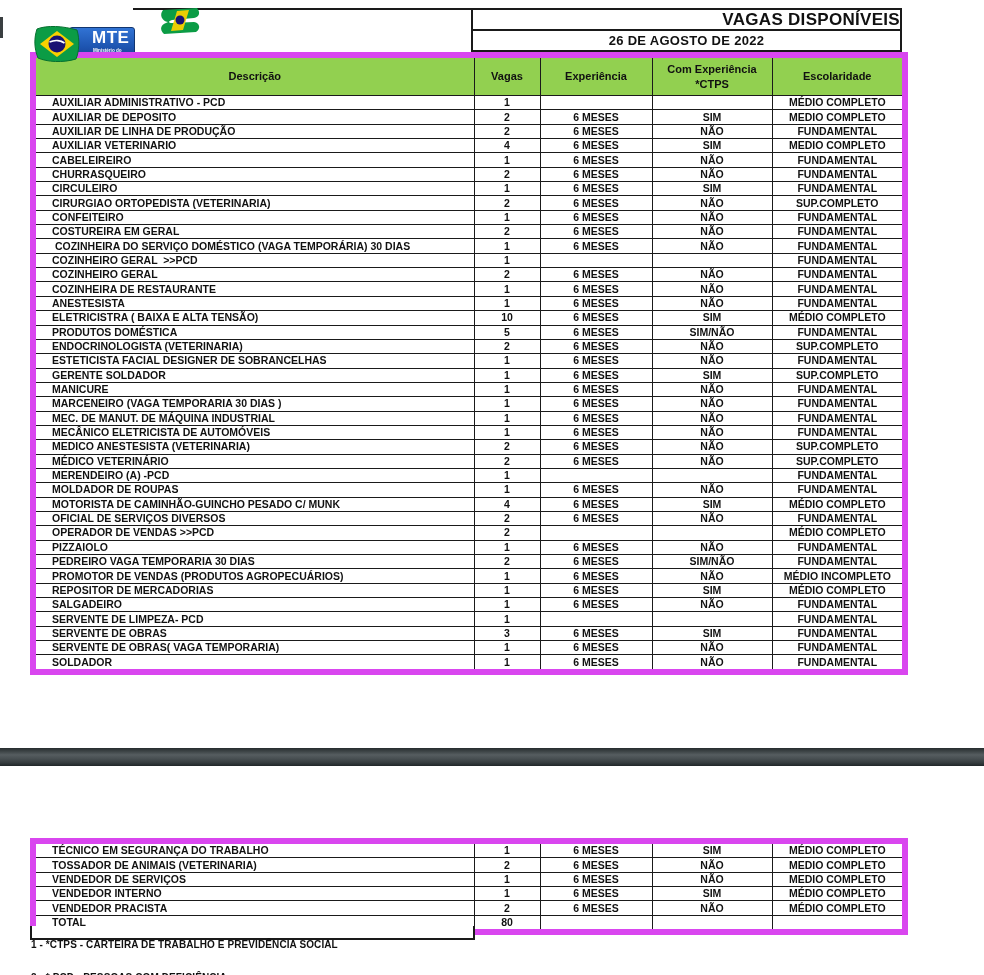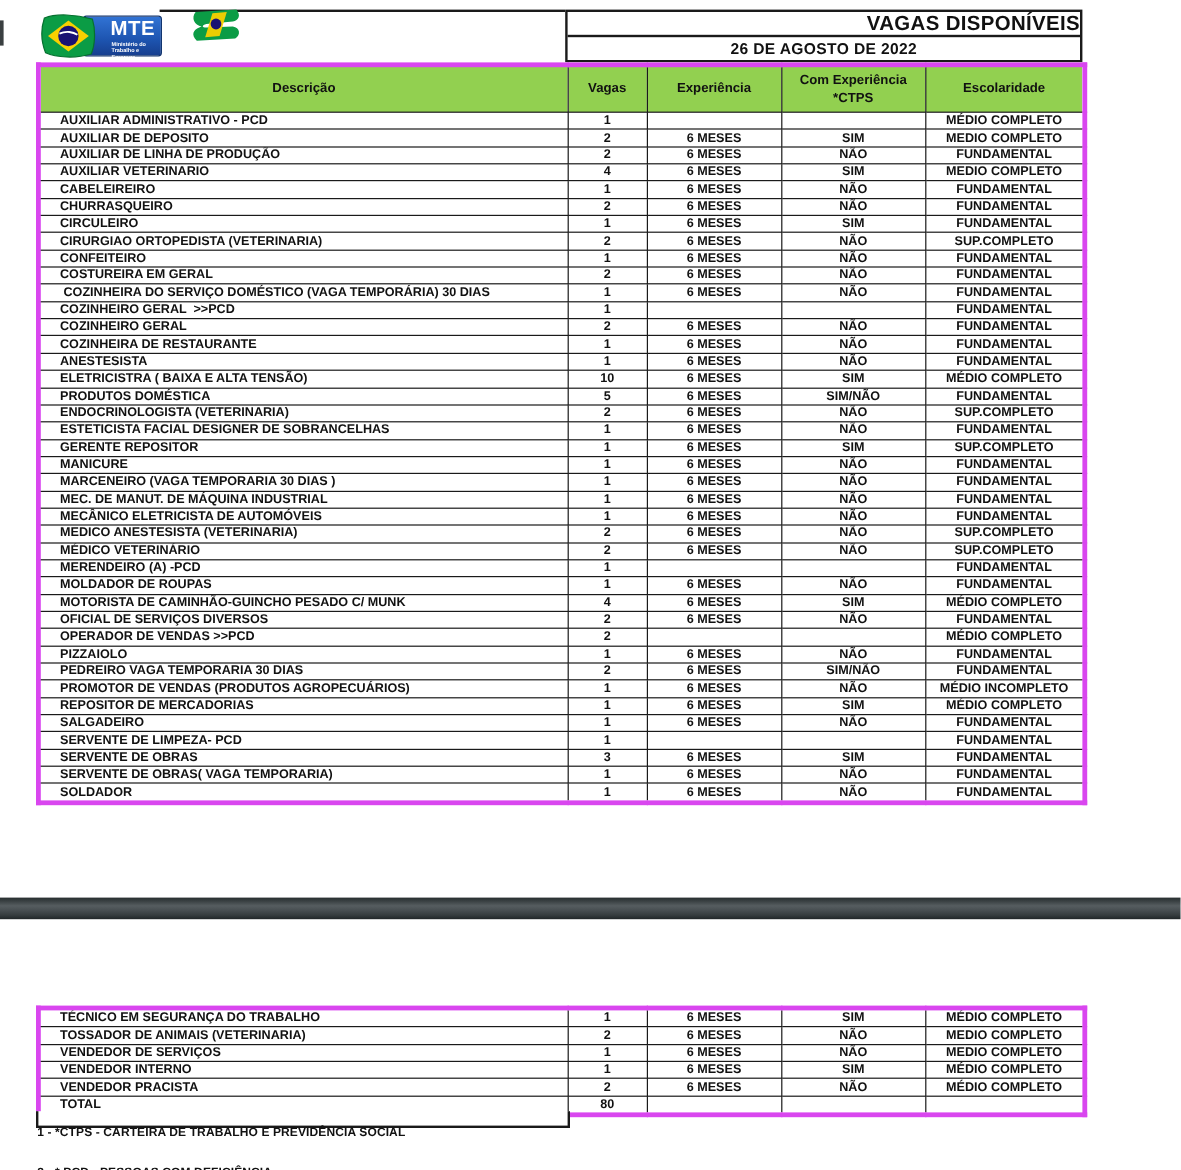--- a/index.html
+++ b/index.html
@@ -6,21 +6,21 @@
   body { font-family:"Liberation Sans", sans-serif; }
   .page { position:relative; width:984px; height:975px; background:#fff; overflow:hidden; color:#111; }
 
   
   .edge-mark { position:absolute; left:0; top:17px; width:3px; height:21px; background:#3a3f41; }
 
   
   .top-rule { position:absolute; left:133px; top:8px; width:338px; height:2px; background:#1a1a1a; }
 
   
-  .mte-logo { position:absolute; left:33px; top:10px; width:106px; height:41px; }
+  .mte-logo { position:absolute; left:33px; top:24px; width:106px; height:41px; }
   .mte-box { position:absolute; left:36px; top:3px; width:66px; height:34px; box-sizing:border-box;
              background:linear-gradient(180deg,#3173d4 0%,#1d54b0 60%,#173f8f 100%);
              border:1px solid #12356f; border-radius:3px; }
   .mte-acronym { position:absolute; left:22px; top:0; color:#fff; font-weight:bold; font-size:17px; line-height:19px; letter-spacing:0.5px; }
   .mte-sub { position:absolute; left:23px; top:20px; color:#fff; font-size:4.6px; line-height:1.15; white-space:pre-line; font-weight:bold; }
   .mte-flag { position:absolute; left:0; top:0; z-index:2; }
 
   .sine-logo { position:absolute; left:144px; top:7px; width:72px; height:47px; text-align:center; }
   .sine-text { font-size:14px; font-weight:bold; color:#241e6e; letter-spacing:2px; line-height:14px; margin-top:12px; }
   .sine-stripe { height:3px; width:46px; margin:1px auto 0 auto;
@@ -28,21 +28,21 @@
 
   
   .title-box { position:absolute; left:471px; top:8px; width:431px; box-sizing:border-box;
                border:2px solid #1a1a1a; background:#fff; }
   .title-row { height:19px; border-bottom:2px solid #1a1a1a; font-weight:bold; font-size:17px;
                line-height:19px; text-align:right; letter-spacing:0.3px; }
   .date-row  { height:19px; font-weight:bold; font-size:13px; line-height:19px; text-align:center; letter-spacing:0.3px; }
 
   
   .jobs-table { position:absolute; left:30px; width:872px; border-collapse:collapse; table-layout:fixed;
-                background:#fff; border:4px solid #d946ef; }
+                background:#fff; border:6px solid #d946ef; }
   .jobs-table.main { top:52px; }
   .jobs-table.bottom { top:838px; }
   .jobs-table th, .jobs-table td { border:1px solid #1a1a1a; padding:0; overflow:hidden; }
   .jobs-table th { background:#92d050; font-size:11px; font-weight:bold; text-align:center;
                    vertical-align:middle; height:37px; white-space:pre-line; line-height:1.3; }
   .jobs-table td { height:13.35px; font-size:10.5px; font-weight:bold; line-height:13px; vertical-align:middle; }
   .jobs-table td.c0 { text-align:left; padding-left:16px; white-space:pre; }
   .jobs-table td.c1, .jobs-table td.c2, .jobs-table td.c3, .jobs-table td.c4 { text-align:center; white-space:nowrap; }
 
   
@@ -244,21 +244,21 @@
           <td class="c4">SUP.COMPLETO</td>
         </tr>
         <tr>
           <td class="c0">ESTETICISTA FACIAL DESIGNER DE SOBRANCELHAS</td>
           <td class="c1">1</td>
           <td class="c2">6 MESES</td>
           <td class="c3">NÃO</td>
           <td class="c4">FUNDAMENTAL</td>
         </tr>
         <tr>
-          <td class="c0">GERENTE REPOSITOR</td>
+          <td class="c0">GERENTE SOLDADOR</td>
           <td class="c1">1</td>
           <td class="c2">6 MESES</td>
           <td class="c3">SIM</td>
           <td class="c4">SUP.COMPLETO</td>
         </tr>
         <tr>
           <td class="c0">MANICURE</td>
           <td class="c1">1</td>
           <td class="c2">6 MESES</td>
           <td class="c3">NÃO</td>

